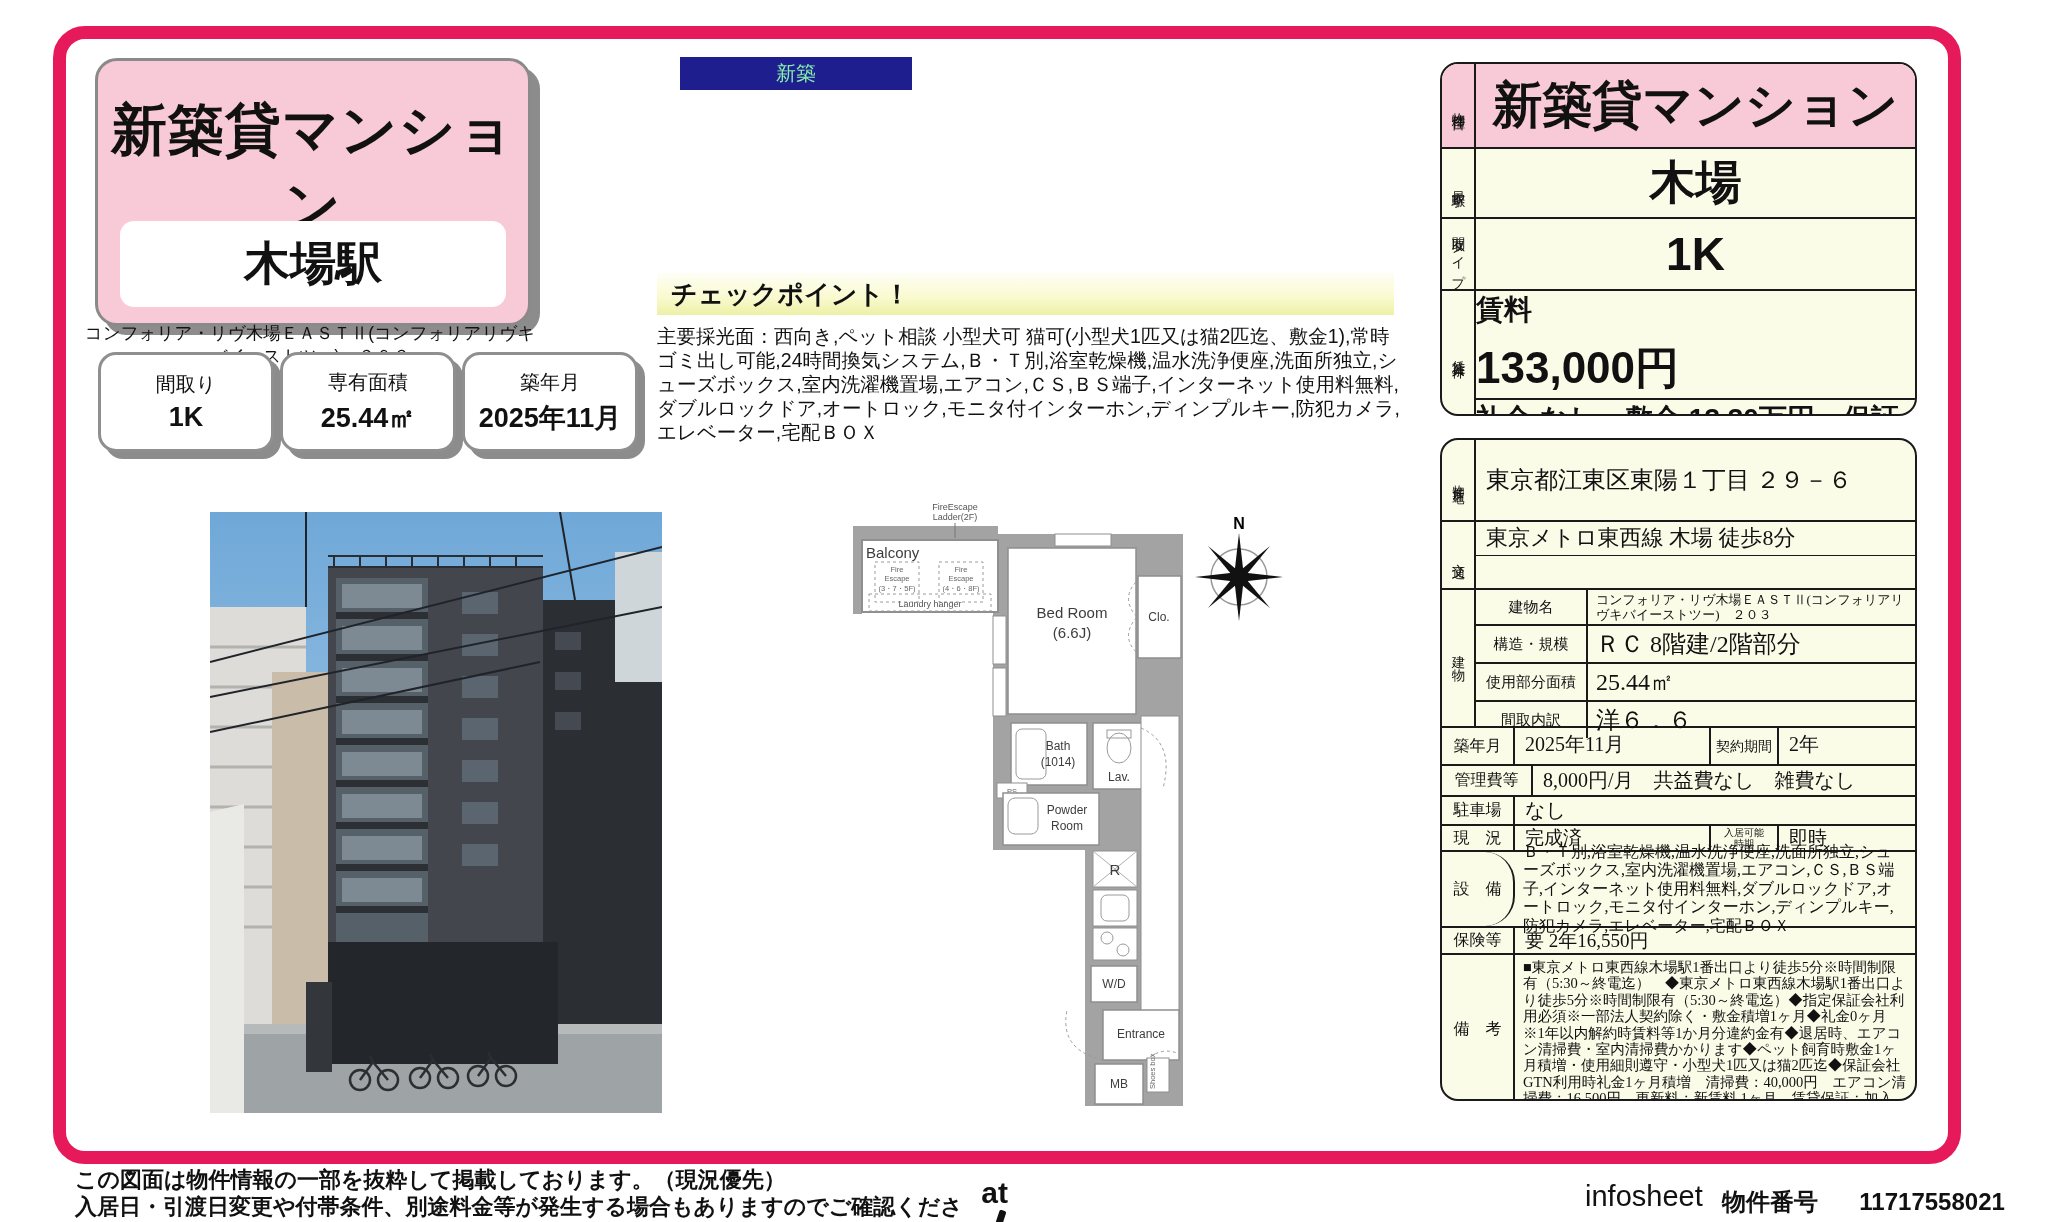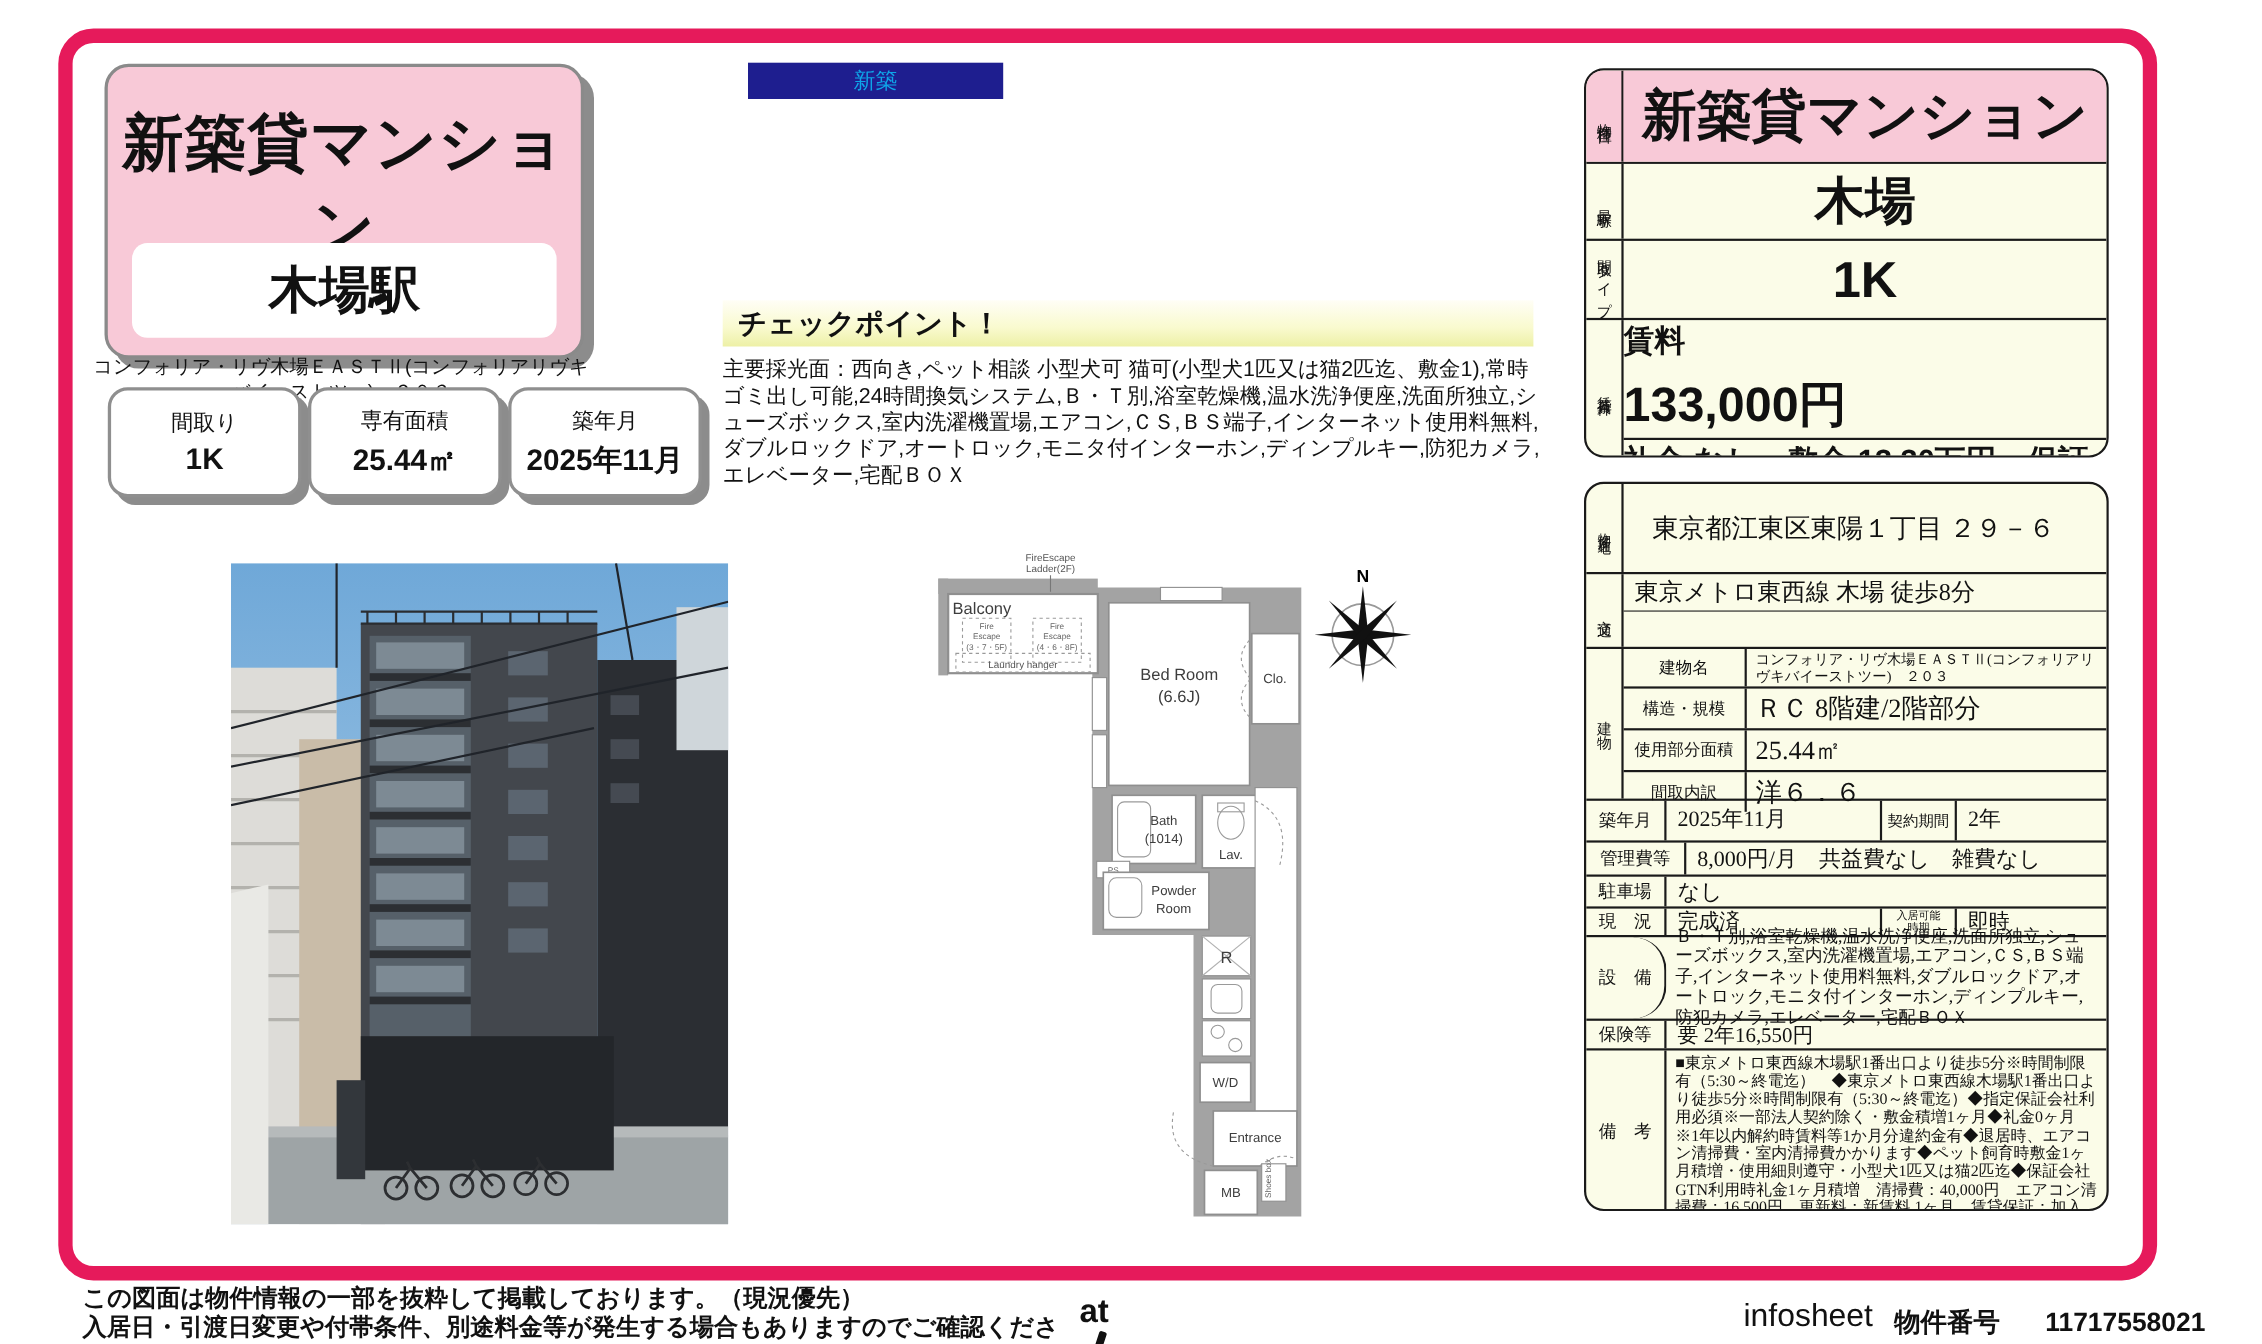--- a/index.html
+++ b/index.html
@@ -18,21 +18,21 @@
                display:flex;align-items:center;justify-content:center;font-size:46px;font-weight:bold;}
   .subtitle{left:80px;top:322px;width:460px;text-align:center;font-size:17.5px;line-height:1.32;}
 
   
   .sumbox{top:352px;height:94px;background:#ffffff;border:3px solid #8f8f8f;border-radius:18px;
           box-shadow:7px 7px 0 #8c8c8c;display:flex;flex-direction:column;align-items:center;justify-content:center;gap:4px;}
   .sumbox .lab{font-size:20px;}
   .sumbox .val{font-size:27px;font-weight:bold;}
 
   
-  .badge-new{left:680px;top:57px;width:232px;height:33px;background:#1e1e8f;color:#0ea5e9;
+  .badge-new{left:680px;top:57px;width:232px;height:33px;background:#1e1e8f;color:#86efac;
              display:flex;align-items:center;justify-content:center;font-size:20px;}
 
   
   .cp-head{left:657px;top:273px;width:737px;height:42px;display:flex;align-items:center;padding-left:14px;
            font-size:26px;font-weight:bold;box-sizing:border-box;
            background:linear-gradient(180deg,#fffef6 0%,#f9face 60%,#edf0a6 100%);}
   .cp-body{left:657px;top:324px;width:748px;font-size:19.5px;line-height:24px;text-align:left;}
 
   
   .tbl{background:#fbfce8;border:2px solid #1a1a1a;border-radius:18px;overflow:hidden;box-sizing:border-box;}
@@ -343,21 +343,21 @@
         <div class="cell rentline" style="flex:1;border-bottom:2px solid #1a1a1a;">
           <span>賃料</span>
           <span class="rentnum">133,000円</span>
         </div>
         <div class="cell feeline" style="flex:1;">礼金 なし　敷金 13.30万円　保証金 なし</div>
       </div>
     </div>
   </div>
 
   <div class="abs tbl t2">
-    <div class="row first" style="height:80px;gap:16px;">
+    <div class="row first" style="height:80px;">
       <div class="cell cl vlab" style="width:34px;font-size:12px;">物件所在地</div>
       <div class="cell serif padl" style="flex:1;font-size:24px;">東京都江東区東陽１丁目 ２９－６</div>
     </div>
     <div class="row" style="height:68px;">
       <div class="cell cl vlab" style="width:34px;">交通</div>
       <div style="flex:1;display:flex;flex-direction:column;">
         <div class="cell serif padl" style="flex:1;border-bottom:1.5px solid #1a1a1a;font-size:22px;">東京メトロ東西線 木場 徒歩8分</div>
         <div class="cell" style="flex:1;"></div>
       </div>
     </div>

